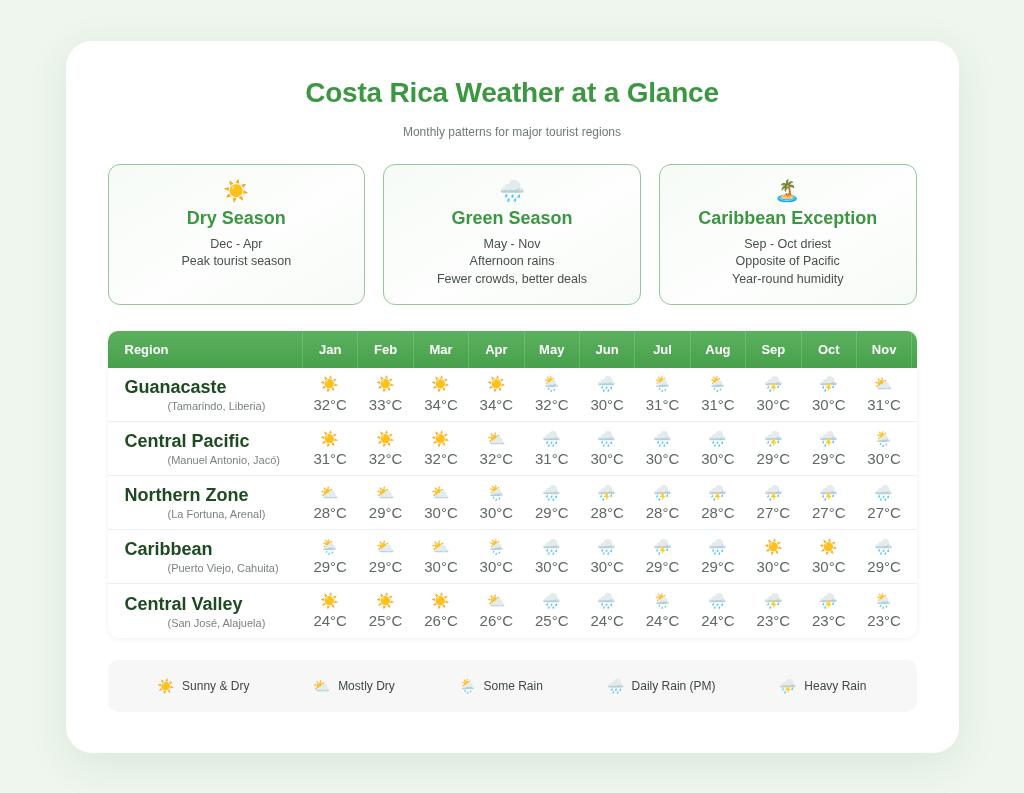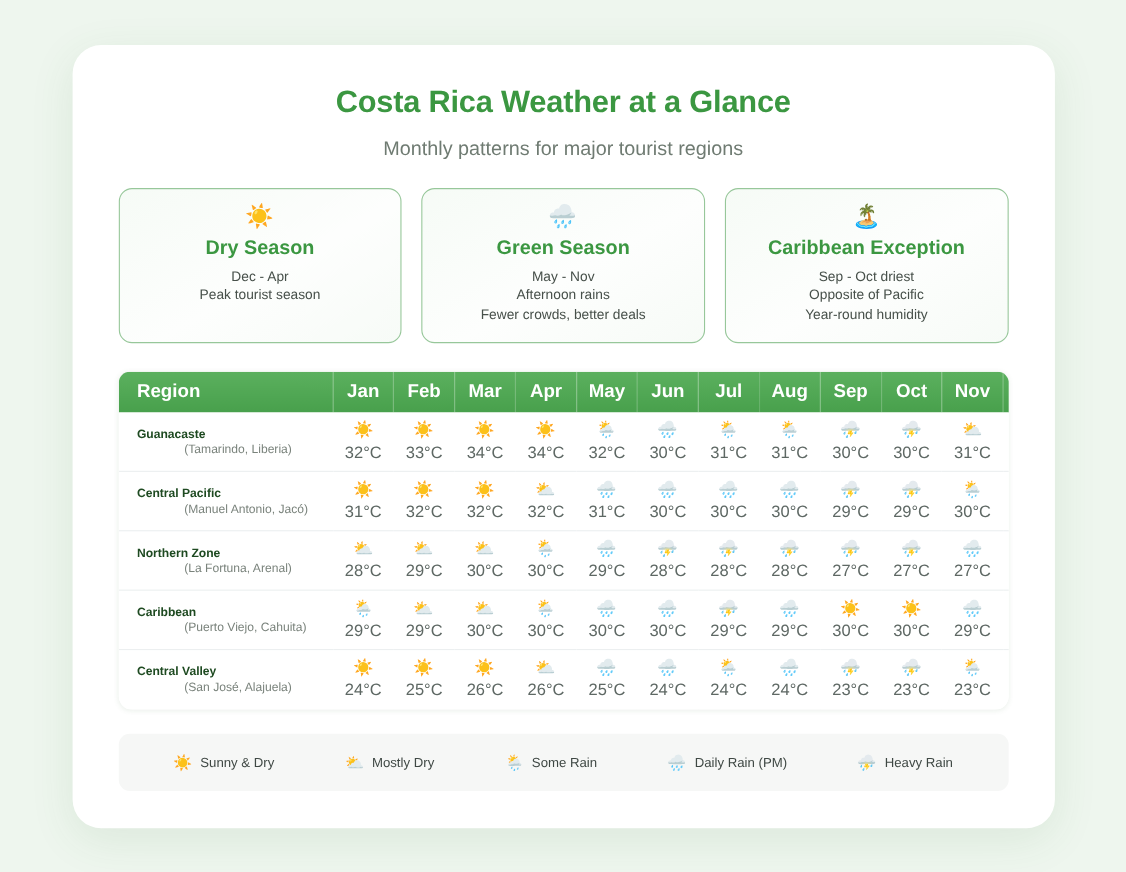--- a/index.html
+++ b/index.html
@@ -34,21 +34,21 @@
 
   .page-title {
     font-size: 28px;
     font-weight: bold;
     color: #3b9741;
     letter-spacing: -0.2px;
     margin-bottom: 16px;
   }
 
   .page-subtitle {
-    font-size: 18px;
+    font-size: 12px;
     color: #6f7b72;
     margin-bottom: 25px;
   }
 
   
   .season-cards {
     display: flex;
     gap: 18px;
     margin-bottom: 26px;
   }
@@ -91,21 +91,21 @@
 
   table.weather {
     width: 100%;
     border-collapse: collapse;
     table-layout: fixed;
   }
 
   table.weather thead th {
     background: linear-gradient(180deg, #5bb05e 0%, #48a04c 100%);
     color: #ffffff;
-    font-size: 17px;
+    font-size: 13px;
     font-weight: bold;
     height: 37px;
     vertical-align: middle;
     border-right: 1px solid rgba(255,255,255,0.16);
   }
 
   table.weather thead th:last-child { border-right: none; }
 
   th.region-head {
     text-align: left;
@@ -123,21 +123,21 @@
   }
 
   table.weather tbody tr:last-child td { border-bottom: none; }
 
   td.region-cell {
     text-align: left;
     padding-left: 17px;
   }
 
   .region-name {
-    font-size: 11px;
+    font-size: 18px;
     font-weight: bold;
     color: #1e4a21;
     margin-bottom: 2px;
   }
 
   .region-sub {
     font-size: 11px;
     color: #7a837c;
     margin-left: 43px;
   }

